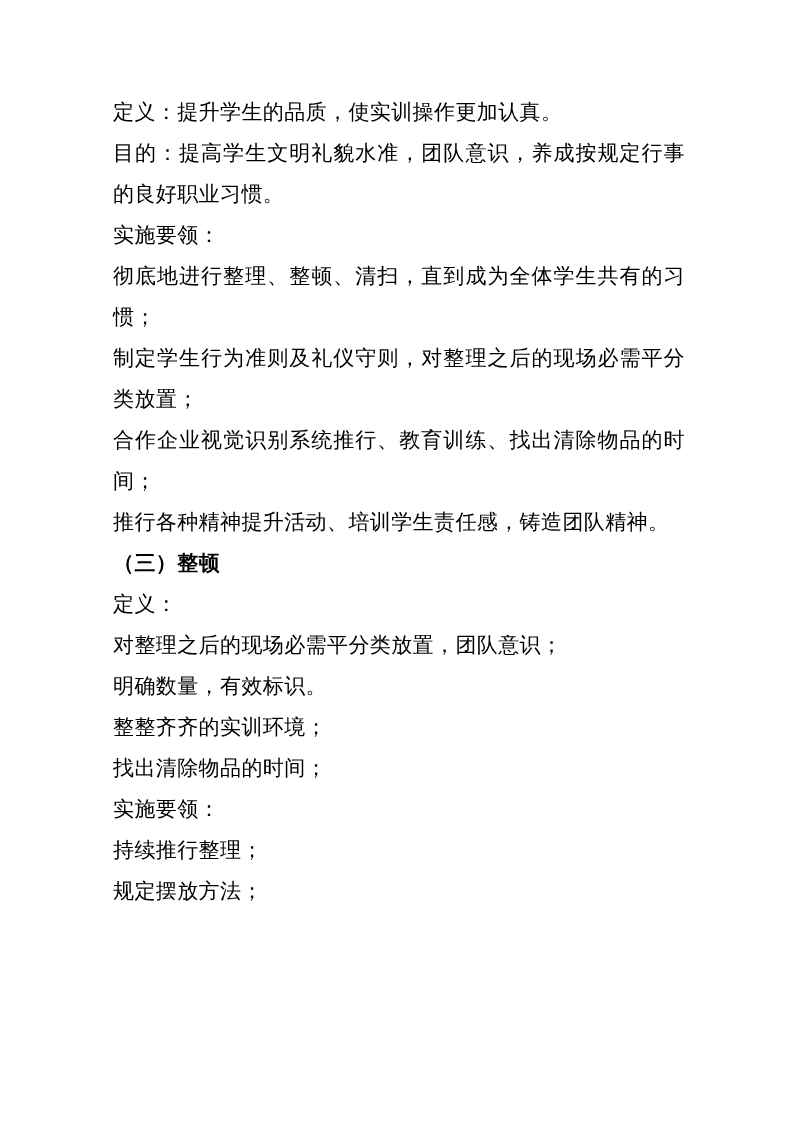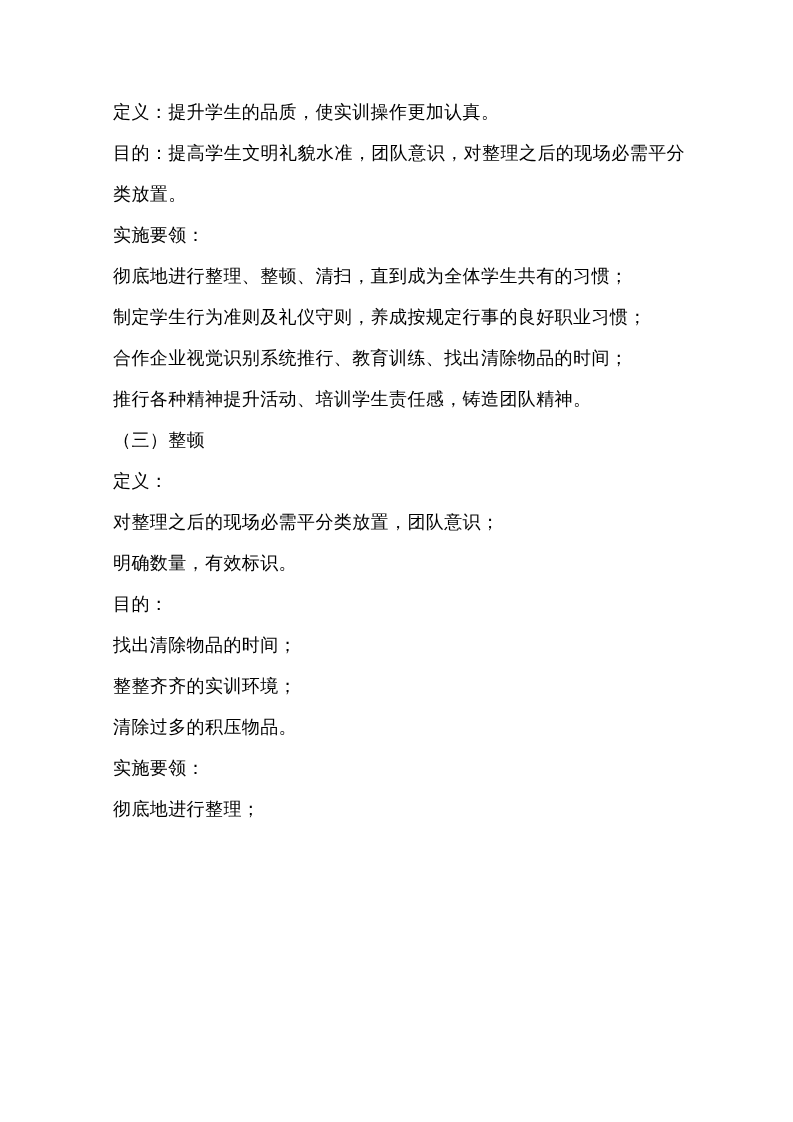--- a/index.html
+++ b/index.html
@@ -21,49 +21,48 @@
     background: #ffffff;
     box-sizing: border-box;
   }
   .content {
     position: absolute;
     left: 113px;
     top: 92px;
     width: 572px;
   }
   .para {
-    font-size: 18px;
+    font-size: 21px;
     line-height: 41px;
     letter-spacing: 0.4px;
     margin: 0;
     text-align: justify;
     text-justify: inter-ideograph;
     white-space: pre-wrap;
     word-break: break-all;
   }
   .para.heading {
-    font-weight: normal;
+    font-weight: bold;
   }
 </style>
 </head>
 <body>
 
 <div class="page">
   <div class="content">
     <p class="para">定义：提升学生的品质，使实训操作更加认真。</p>
-    <p class="para">目的：提高学生文明礼貌水准，团队意识，对整理之后的现场必需平分类放置。</p>
+    <p class="para">目的：提高学生文明礼貌水准，团队意识，养成按规定行事的良好职业习惯。</p>
     <p class="para">实施要领：</p>
     <p class="para">彻底地进行整理、整顿、清扫，直到成为全体学生共有的习惯；</p>
-    <p class="para">制定学生行为准则及礼仪守则，养成按规定行事的良好职业习惯；</p>
+    <p class="para">制定学生行为准则及礼仪守则，对整理之后的现场必需平分类放置；</p>
     <p class="para">合作企业视觉识别系统推行、教育训练、找出清除物品的时间；</p>
     <p class="para">推行各种精神提升活动、培训学生责任感，铸造团队精神。</p>
     <p class="para heading">（三）整顿</p>
     <p class="para">定义：</p>
     <p class="para">对整理之后的现场必需平分类放置，团队意识；</p>
     <p class="para">明确数量，有效标识。</p>
-    <p class="para">目的：</p>
+    <p class="para">整整齐齐的实训环境；</p>
     <p class="para">找出清除物品的时间；</p>
-    <p class="para">整整齐齐的实训环境；</p>
-    <p class="para">清除过多的积压物品。</p>
     <p class="para">实施要领：</p>
-    <p class="para">彻底地进行整理；</p>
+    <p class="para">持续推行整理；</p>
+    <p class="para">规定摆放方法；</p>
   </div>
 </div>
 
 </body></html>

